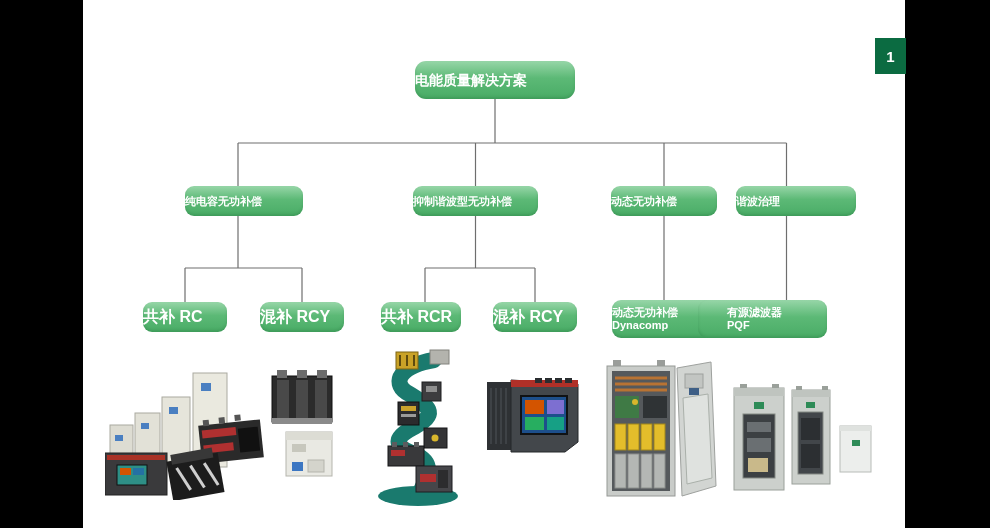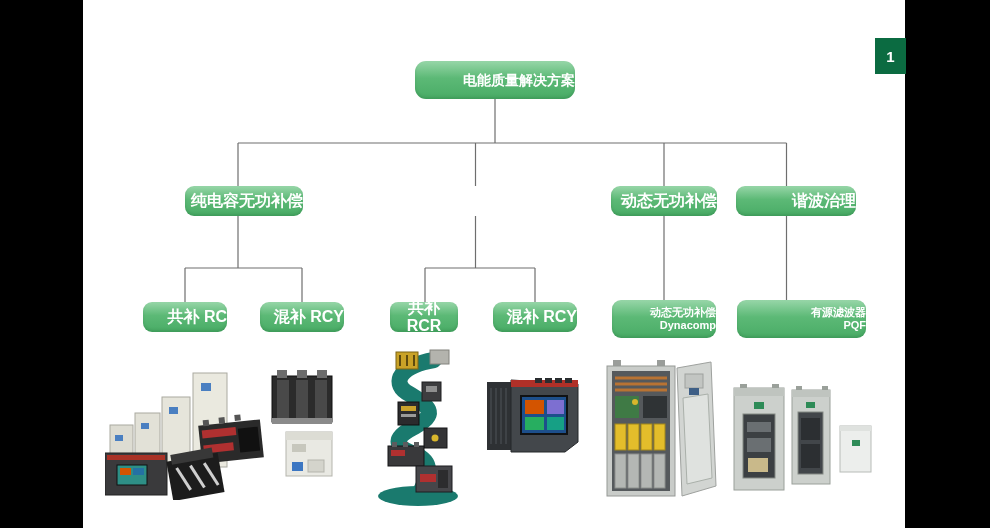--- a/index.html
+++ b/index.html
@@ -9,40 +9,40 @@
   }
   #page{position:absolute;left:83px;top:0;width:822px;height:528px;background:#ffffff;}
   #side-left{position:absolute;left:0;top:0;width:83px;height:528px;background:#000;}
   #side-right{position:absolute;left:905px;top:0;width:85px;height:528px;background:#000;}
   #page-badge{
     position:absolute;left:875px;top:38px;width:31px;height:36px;background:#0b6b41;
     color:#fff;font-weight:bold;font-size:15px;display:flex;align-items:center;justify-content:center;
   }
   #connectors{position:absolute;left:0;top:0;width:990px;height:528px;}
   .node{
-    position:absolute;display:flex;flex-direction:column;align-items:flex-end;justify-content:center;
+    position:absolute;display:flex;flex-direction:column;align-items:flex-start;justify-content:center;
     color:#fff;font-weight:bold;text-align:center;
     background:linear-gradient(180deg,#97d6a8 0%,#5cb976 45%,#49ac66 100%);
     border-radius:9px;box-shadow:inset 0 -2px 3px rgba(0,60,20,0.15);
     line-height:1.15;
   }
   .node-root{left:415px;top:61px;width:160px;height:38px;font-size:14px;border-radius:11px;}
-  .node-l2{top:186px;height:30px;font-size:16px;}
+  .node-l2{top:186px;height:30px;font-size:11px;}
   #n-l2-0{left:185px;width:118px;}
   #n-l2-1{left:413px;width:125px;}
   #n-l2-2{left:611px;width:106px;}
   #n-l2-3{left:736px;width:120px;}
   .node-l3{top:302px;height:30px;font-size:16px;}
   .node-l3-tall{top:300px;height:38px;font-size:11px;}
   #n-l3-0{left:143px;width:84px;}
   #n-l3-1{left:260px;width:84px;}
-  #n-l3-2{left:390px;width:68px;border-radius:8px;}
+  #n-l3-2{left:381px;width:80px;}
   #n-l3-3{left:493px;width:84px;}
   #n-l3-4{left:612px;width:104px;}
-  #n-l3-5{left:737px;width:100px;padding-left:29px;}
+  #n-l3-5{left:698px;width:100px;padding-left:29px;}
   .prod{position:absolute;}
 </style>
 </head>
 <body>
 
 <div id="stage">
   <div id="side-left"></div>
   <div id="side-right"></div>
   <div id="page"></div>
 
@@ -69,20 +69,23 @@
     </g>
   </svg>
 
   <div class="node node-root">
     <span>电能质量解决方案</span>
   </div>
 
   <div class="node node-l2" id="n-l2-0">
     <span>纯电容无功补偿</span>
   </div>
+  <div class="node node-l2" id="n-l2-1">
+    <span>抑制谐波型无功补偿</span>
+  </div>
   <div class="node node-l2" id="n-l2-2">
     <span>动态无功补偿</span>
   </div>
   <div class="node node-l2" id="n-l2-3">
     <span>谐波治理</span>
   </div>
 
   <div class="node node-l3" id="n-l3-0">
     <span>共补 RC</span>
   </div>

